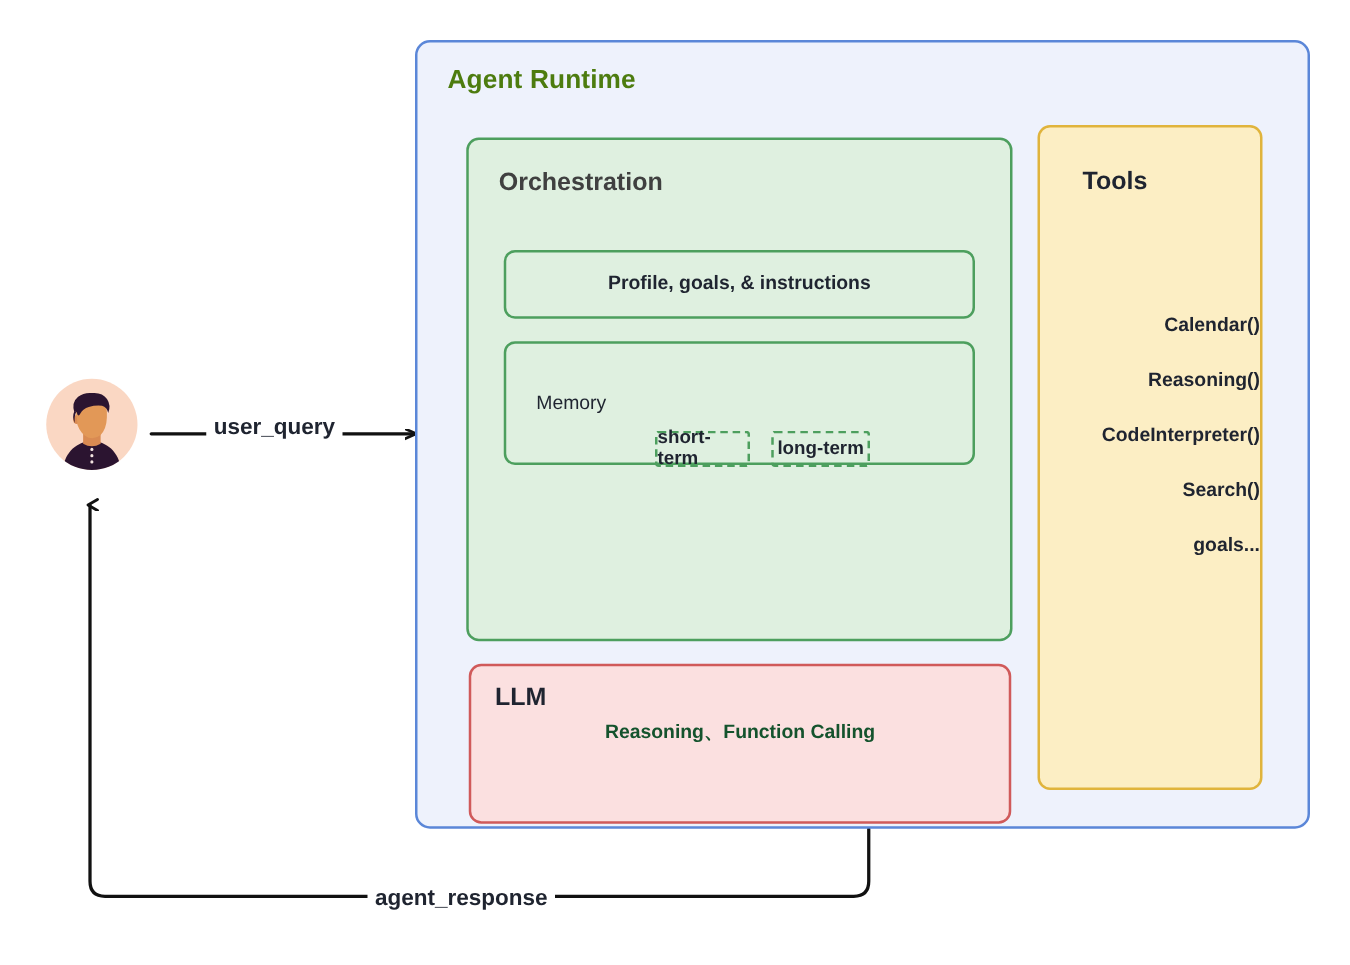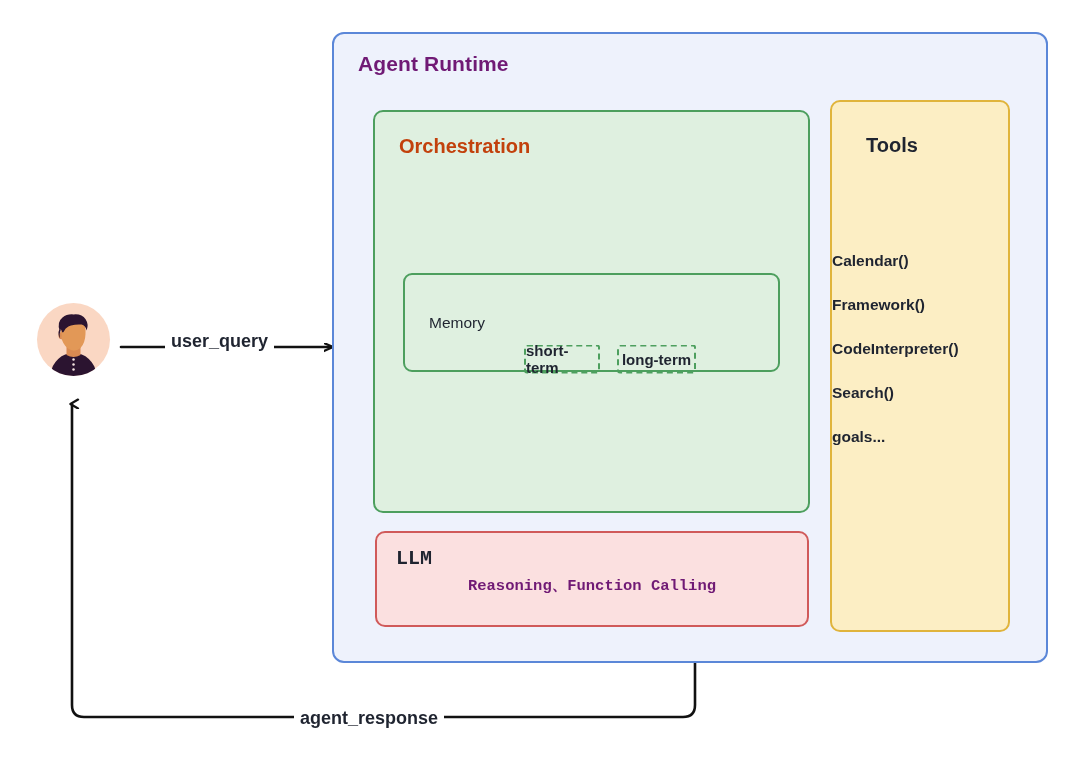--- a/index.html
+++ b/index.html
@@ -35,42 +35,42 @@
     border: 2.5px solid #5b87d8;
     border-radius: 12px;
   }
   .runtime-title {
     position: absolute;
     left: 24px;
     top: 18px;
     font-size: 21px;
     font-weight: bold;
     letter-spacing: 0.1px;
-    color: #701a75;
+    color: #4d7c0f;
   }
 
   
   .orchestration-box {
     position: absolute;
     left: 373px;
     top: 110px;
     width: 437px;
     height: 403px;
     box-sizing: border-box;
     background: #dff0e0;
     border: 2.5px solid #4d9f5e;
     border-radius: 10px;
   }
   .orchestration-title {
     position: absolute;
     left: 24px;
     top: 23px;
     font-size: 20px;
     font-weight: bold;
-    color: #c2410c;
+    color: #404040;
   }
 
   
   .sub-box {
     position: absolute;
     box-sizing: border-box;
     background: #dff0e0;
     border: 2.2px solid #4d9f5e;
     border-radius: 9px;
   }
@@ -138,44 +138,43 @@
   }
   .chip-short { left: 119px; width: 76px; }
   .chip-long  { left: 212px; width: 79px; }
 
   
   .llm-box {
     position: absolute;
     left: 375px;
     top: 531px;
     width: 434px;
-    height: 96px;
+    height: 128px;
     box-sizing: border-box;
     background: #fbe0e0;
     border: 2.5px solid #d05a5a;
     border-radius: 10px;
-    font-family: Liberation Mono, monospace;
   }
   .llm-title {
     position: absolute;
     left: 19px;
     top: 14px;
     font-size: 20px;
     font-weight: bold;
     color: #1f2430;
   }
   .llm-sub {
     position: absolute;
     left: 0;
     right: 0;
     top: 42px;
     text-align: center;
     font-size: 15.5px;
     font-weight: bold;
-    color: #701a75;
+    color: #14532d;
   }
 
   
   .tools-box {
     position: absolute;
     left: 830px;
     top: 100px;
     width: 180px;
     height: 532px;
     box-sizing: border-box;
@@ -191,21 +190,21 @@
     font-weight: bold;
     color: #1f2430;
   }
   .tools-list {
     position: absolute;
     left: 0;
     right: 0;
     top: 150px;
     display: flex;
     flex-direction: column;
-    align-items: flex-start;
+    align-items: flex-end;
     gap: 26px;
   }
   .tool-item {
     font-size: 15.5px;
     font-weight: bold;
     color: #1f2430;
     white-space: nowrap;
   }
 
   
@@ -301,37 +300,40 @@
   </div>
 
   <div class="runtime-box">
     <div class="runtime-title">Agent Runtime</div>
   </div>
 
   <div class="orchestration-box">
     <div class="orchestration-title">Orchestration</div>
   </div>
 
+  <div class="sub-box sub-profile">
+    <div class="centered-text">Profile, goals, &amp; instructions</div>
+  </div>
 
   <div class="sub-box sub-memory">
     <div class="memory-label">Memory</div>
     <div class="dashed-chip chip-short">short-term</div>
     <div class="dashed-chip chip-long">long-term</div>
   </div>
 
 
   <div class="llm-box">
     <div class="llm-title">LLM</div>
     <div class="llm-sub">Reasoning、Function Calling</div>
   </div>
 
   <div class="tools-box">
     <div class="tools-title">Tools</div>
     <div class="tools-list">
       <div class="tool-item">Calendar()</div>
-      <div class="tool-item">Framework()</div>
+      <div class="tool-item">Reasoning()</div>
       <div class="tool-item">CodeInterpreter()</div>
       <div class="tool-item">Search()</div>
       <div class="tool-item">goals...</div>
     </div>
   </div>
 
 </div>
 
 </body></html>

